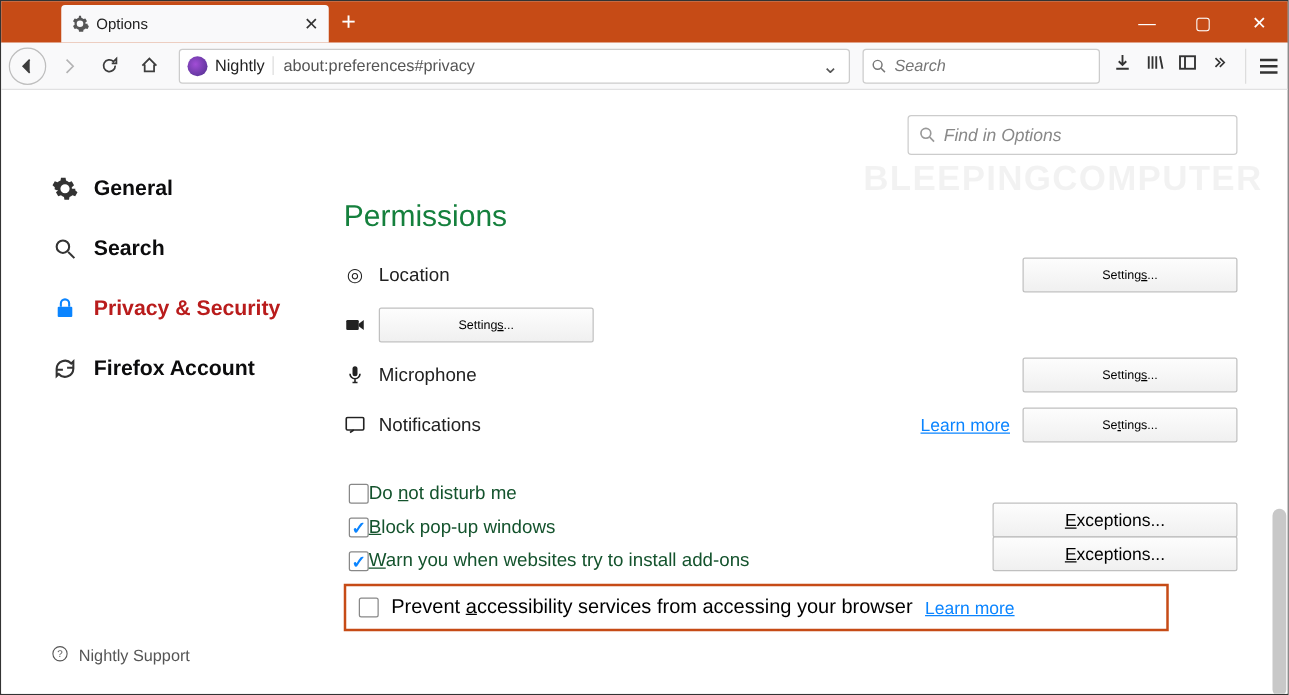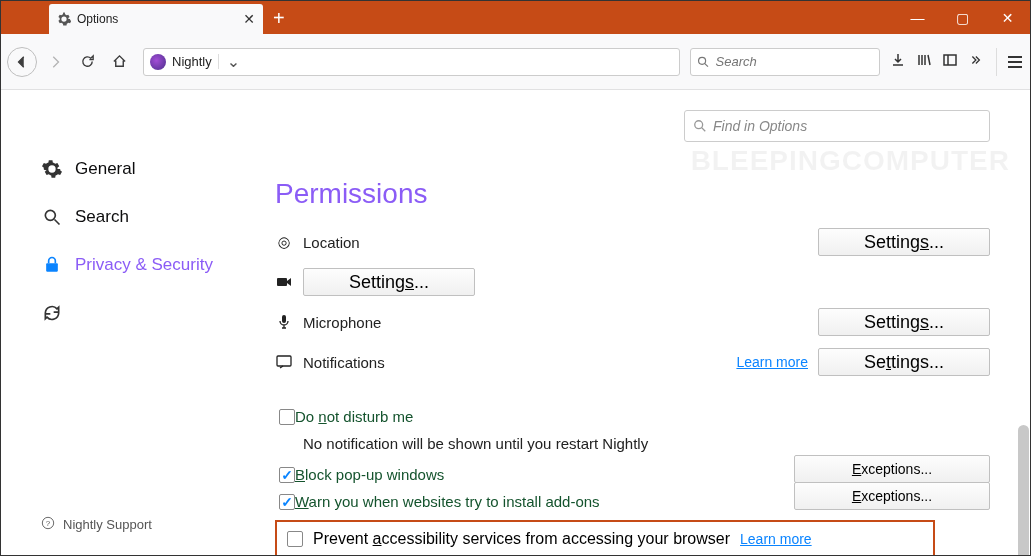--- a/index.html
+++ b/index.html
@@ -9,51 +9,51 @@
 
 .titlebar { background: #c64b16; height: 33px; display: flex; align-items: flex-end; padding-left: 48px; position: relative; }
 .tab { background: #f9f9fa; height: 30px; width: 214px; display: flex; align-items: center; padding: 0 8px; gap: 6px; border-radius: 3px 3px 0 0; font-size: 12px; color: #222; }
 .tab .gear { width: 14px; height: 14px; }
 .tab .close { margin-left: auto; font-size: 14px; color: #333; }
 .newtab { color: #fff; font-size: 20px; padding: 0 10px; margin-bottom: 4px; cursor: pointer; }
 .window-controls { position: absolute; right: 0; top: 0; display: flex; align-items: center; height: 33px; }
 .window-controls span { width: 45px; height: 33px; display: flex; align-items: center; justify-content: center; color: #fff; font-size: 14px; cursor: pointer; }
 
 
-.toolbar { background: #f9f9fa; height: 56px; display: flex; align-items: center; padding: 0 6px; gap: 4px; border-bottom: 1px solid #e1e1e2; }
+.toolbar { background: #f9f9fa; height: 38px; display: flex; align-items: center; padding: 0 6px; gap: 4px; border-bottom: 1px solid #e1e1e2; }
 .navbtn { width: 28px; height: 28px; display: flex; align-items: center; justify-content: center; color: #0c0c0d; opacity: 0.95; cursor: pointer; }
 .navbtn.disabled { opacity: 0.35; }
 .backbtn { border: 1px solid #bbb; border-radius: 50%; width: 30px; height: 30px; }
 .urlbar { flex: 1; display: flex; align-items: center; border: 1px solid #ccc; border-radius: 3px; height: 28px; background: #fff; margin: 0 6px; }
 .urlbar .nightly-icon { width: 16px; height: 16px; margin: 0 6px; border-radius: 50%; background: radial-gradient(circle at 40% 40%, #a24dd6, #4a2e8a); }
 .urlbar .nightly-label { font-size: 13px; color: #222; padding-right: 6px; border-right: 1px solid #ddd; }
 .urlbar .url { font-size: 13px; color: #555; padding: 0 8px; flex: 1; }
 .urlbar .dropdown { padding: 0 8px; color: #555; }
 .searchbar { width: 190px; display: flex; align-items: center; border: 1px solid #ccc; border-radius: 3px; height: 28px; background: #fff; padding: 0 6px; gap: 6px; }
 .searchbar input { border: none; outline: none; font-size: 13px; font-style: italic; color: #888; width: 100%; background: transparent; }
 .toolbar-icons { display: flex; gap: 10px; padding: 0 6px; align-items: center; }
 .toolbar-icons span { color: #333; cursor: pointer; }
 .hamburger { width: 28px; height: 28px; display: flex; flex-direction: column; justify-content: center; gap: 3px; align-items: center; cursor: pointer; border-left: 1px solid #ddd; padding-left: 8px; margin-left: 4px; }
 .hamburger div { width: 14px; height: 2px; background: #333; }
 
 
 .content { flex: 1; display: flex; background: #fff; overflow: hidden; position: relative; }
-.sidebar { width: 250px; padding: 55px 0 0 40px; }
+.sidebar { width: 250px; padding: 55px 0 0 40px; font-weight: bold; }
 .sidebar-item { display: flex; align-items: center; gap: 12px; height: 48px; font-size: 17px; color: #0c0c0d; cursor: pointer; }
-.sidebar-item.active { color: #8b5cf6; }
+.sidebar-item.active { color: #b91c1c; }
 .sidebar-item .icon { width: 22px; height: 22px; display: flex; align-items: center; justify-content: center; }
 .sidebar-footer { position: absolute; bottom: 22px; left: 40px; display: flex; align-items: center; gap: 8px; font-size: 13px; color: #555; }
 
 .main { flex: 1; padding: 20px 40px 0 24px; overflow-y: auto; position: relative; }
-.find-box { position: absolute; top: 20px; right: 40px; width: 306px; height: 32px; border: 1px solid #ccc; border-radius: 3px; display: flex; align-items: center; padding: 0 8px; gap: 6px; font-style: italic; color: #888; font-size: 14px; }
-h2 { font-size: 28px; font-weight: 400; color: #8b5cf6; margin-top: 68px; margin-bottom: 18px; }
+.find-box { position: absolute; top: 20px; right: 40px; width: 264px; height: 32px; border: 1px solid #ccc; border-radius: 3px; display: flex; align-items: center; padding: 0 8px; gap: 6px; font-style: italic; color: #888; font-size: 14px; }
+h2 { font-size: 24px; font-weight: 400; color: #15803d; margin-top: 68px; margin-bottom: 18px; }
 .perm-row { display: flex; align-items: center; gap: 10px; margin-bottom: 12px; font-size: 15px; color: #222; }
 .perm-row .perm-icon { width: 18px; display: flex; justify-content: center; }
 .perm-row .label { flex: 1; }
-.settings-btn { width: 172px; height: 28px; border: 1px solid #c0c0c0; background: linear-gradient(#fdfdfd,#f0f0f0); font-size: 18px; cursor: pointer; border-radius: 2px; }
+.settings-btn { width: 172px; height: 28px; border: 1px solid #c0c0c0; background: linear-gradient(#fdfdfd,#f0f0f0); font-size: 10px; cursor: pointer; border-radius: 2px; }
 .exceptions-btn { width: 196px; height: 28px; border: 1px solid #c0c0c0; background: linear-gradient(#fdfdfd,#f0f0f0); font-size: 14px; cursor: pointer; border-radius: 2px; }
 .link { color: #0a84ff; font-size: 14px; cursor: pointer; text-decoration: underline; }
 .checkbox-row { display: flex; align-items: center; margin-bottom: 10px; font-size: 15px; color: #14532d; margin-left: 4px; }
 .checkbox { width: 16px; height: 16px; border: 1px solid #888; border-radius: 2px; display: flex; align-items: center; justify-content: center; cursor: pointer; flex-shrink: 0; background: #fff; }
 .checkbox.checked::after { content: "✓"; color: #0a84ff; font-size: 14px; font-weight: bold; line-height: 1; }
 .indent { margin-left: 28px; font-size: 15px; color: #222; margin-bottom: 14px; }
 .highlight-box { border: 2px solid #c64b16; padding: 8px 10px; margin-top: 4px; display: flex; align-items: center; gap: 10px; width: 660px; }
 .scrollbar-stub { position: absolute; right: 1px; top: 335px; width: 11px; height: 150px; background: #c8c8c8; border-radius: 6px; }
 .watermark { position: absolute; right: 20px; top: 55px; font-size: 28px; font-weight: 600; color: rgba(0,0,0,0.05); letter-spacing: 1px; pointer-events: none; }
 u.hotkey { text-decoration: underline; }
@@ -99,20 +99,21 @@
         </svg>
     </div>
     <div class="navbtn">
       <svg width="15" height="15" viewBox="0 0 16 16">
           <path d="M2 8l6-6 6 6M4 7v6h8V7" stroke="#333" stroke-width="1.5" fill="none"></path>
         </svg>
     </div>
     <div class="urlbar">
       <span class="nightly-icon"></span>
       <span class="nightly-label">Nightly</span>
+      <span class="url">about:preferences#privacy</span>
       <span class="dropdown">⌄</span>
     </div>
     <div class="searchbar">
       <svg width="14" height="14" viewBox="0 0 16 16">
           <circle cx="6.5" cy="6.5" r="4.5" stroke="#777" stroke-width="1.5" fill="none"></circle>
           <line x1="10" y1="10" x2="14" y2="14" stroke="#777" stroke-width="1.5"></line>
         </svg>
       <input placeholder="Search" style="">
     </div>
     <div class="toolbar-icons">
@@ -166,20 +167,21 @@
             </svg>
           </span>
         <span>Privacy &amp; Security</span>
       </div>
       <div class="sidebar-item">
         <span class="icon">
             <svg viewBox="0 0 24 24" width="20" height="20">
               <path d="M4 12a8 8 0 0114-5l2-2v6h-6M20 12a8 8 0 01-14 5l-2 2v-6h6" stroke="#333" stroke-width="2" fill="none"></path>
             </svg>
           </span>
+        <span>Firefox Account</span>
       </div>
     </div>
     <div class="sidebar-footer">
       <span><svg width="14" height="14" viewBox="0 0 16 16">
             <circle cx="8" cy="8" r="6.5" stroke="#555" fill="none"></circle>
             <text x="8" y="11" text-anchor="middle" font-size="9" fill="#555">?</text>
           </svg></span>
       <span>Nightly Support</span>
     </div>
 
@@ -229,21 +231,20 @@
         <span class="link" style="margin-right:auto; margin-left:6px;">Learn more</span>
         <button class="settings-btn"><span>Se<u class="hotkey">t</u>tings...</span></button>
       </div>
 
       <div style="height:20px"></div>
 
       <div class="checkbox-row">
         <span class="checkbox"></span>
         <span>Do <u class="hotkey">n</u>ot disturb me</span>
       </div>
-      <div class="indent">No notification will be shown until you restart Nightly</div>
 
       <div class="checkbox-row">
         <span class="checkbox checked"></span>
         <span><u class="hotkey">B</u>lock pop-up windows</span>
       </div>
       <div class="row-right">
           <button class="exceptions-btn"><u class="hotkey">E</u>xceptions...</button>
         </div>
 
       <div class="checkbox-row">

